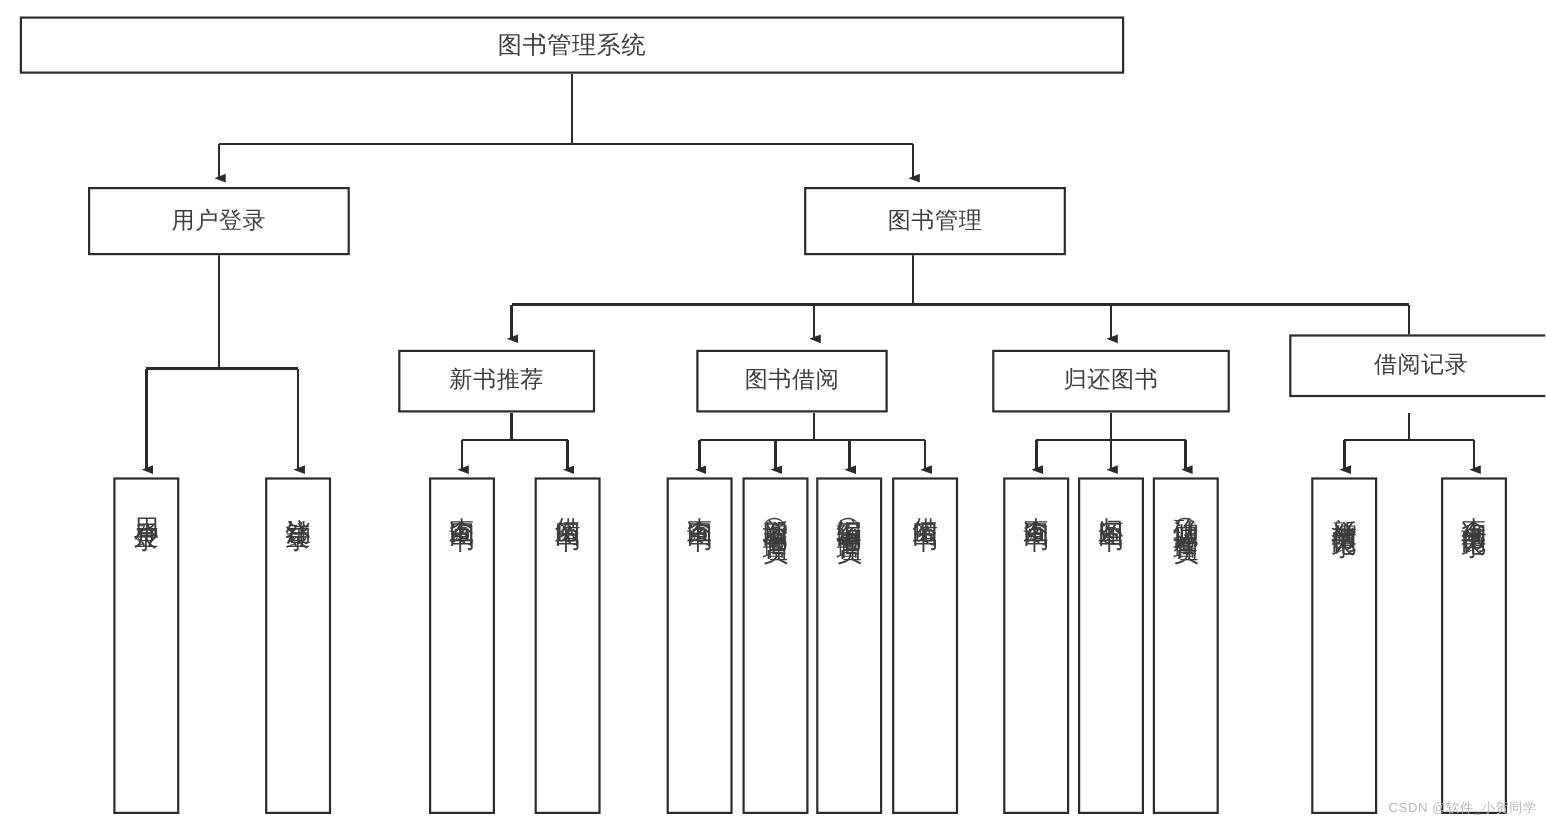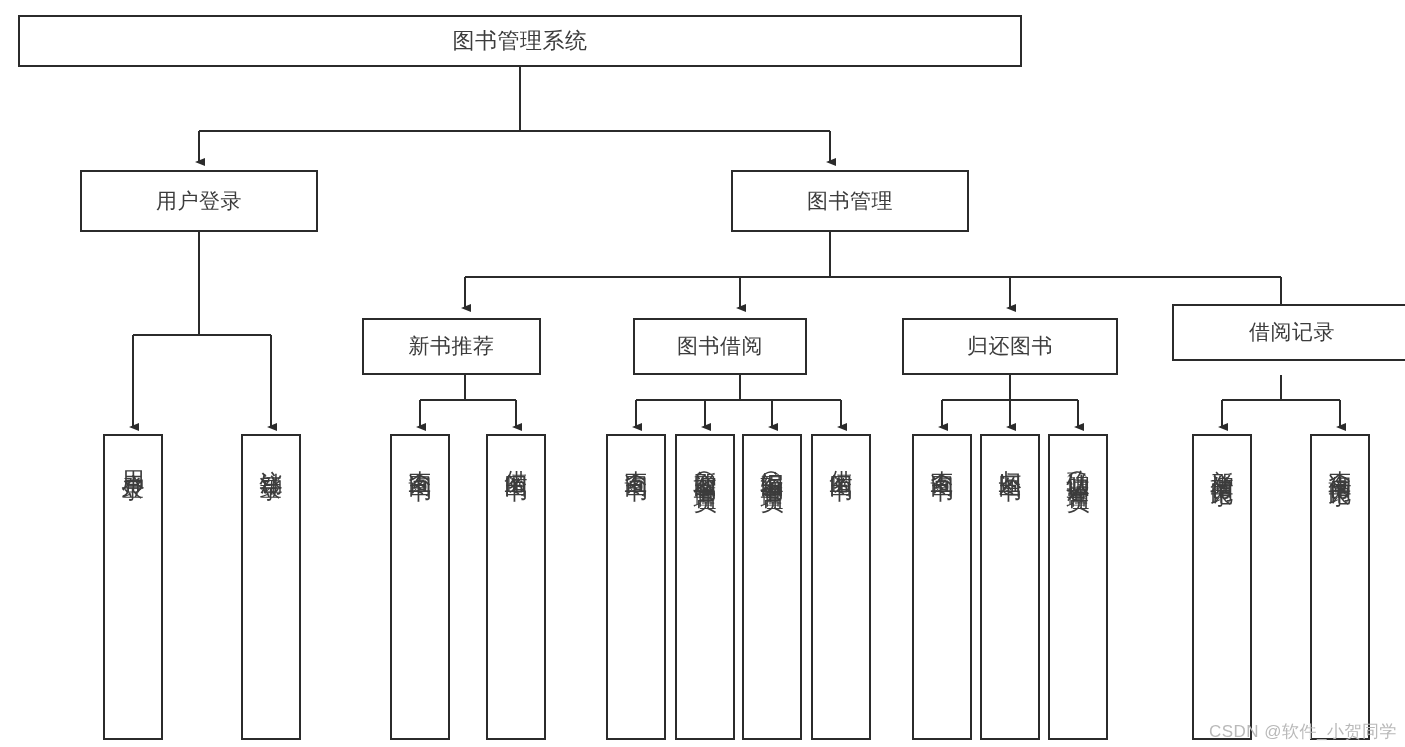--- a/index.html
+++ b/index.html
@@ -58,21 +58,21 @@
     writing-mode: vertical-rl;
     text-orientation: upright;
     font-size: 23px;
     letter-spacing: 3px;
     line-height: 1;
   }
   #watermark {
     position: absolute;
     right: 8px;
     bottom: 4px;
-    font-size: 17px;
+    font-size: 12px;
     color: #b9b9b9;
     z-index: 5;
     letter-spacing: 0.5px;
     white-space: nowrap;
   }
 </style>
 </head>
 <body>
 
 <div id="canvas">

